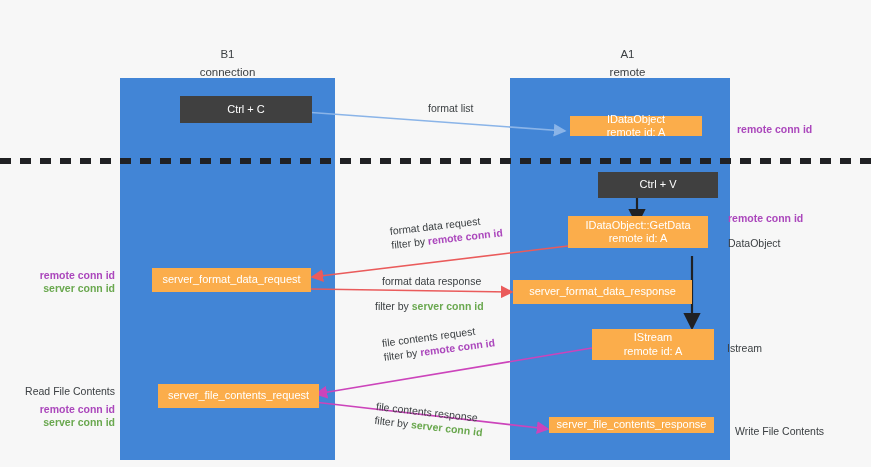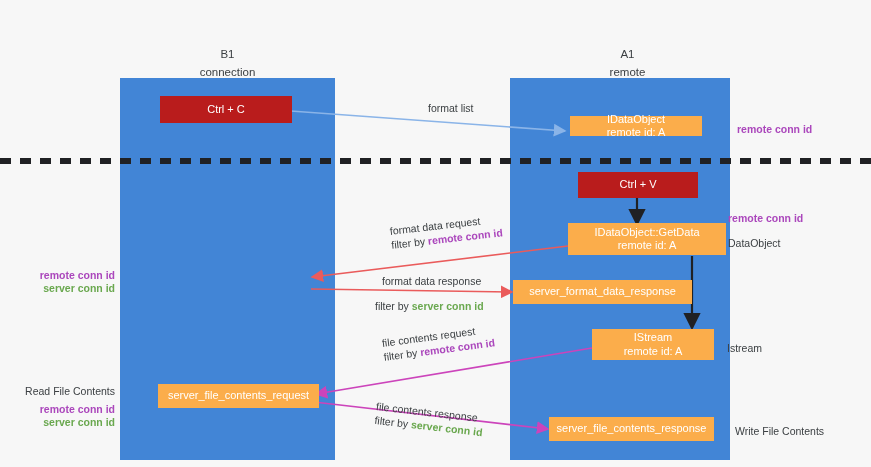--- a/index.html
+++ b/index.html
@@ -51,21 +51,21 @@
     display: flex;
     flex-direction: column;
     align-items: center;
     justify-content: center;
     text-align: center;
     color: #ffffff;
     font-size: 11px;
     line-height: 13.5px;
     white-space: pre-line;
   }
-  .box.green  { background: #b91c1c; }
+  .box.green  { background: #404040; margin-left: 20px; }
   .box.orange { background: #fbad4b; }
 
   
   .lbl {
     position: absolute;
     font-size: 10.5px;
     line-height: 14px;
     color: #3c4043;
     white-space: pre;
   }
@@ -135,32 +135,33 @@
     <line class="dashline" x1="0" y1="161" x2="871" y2="161"></line>
   </svg>
 
   <div class="box green" style="left:160px; top:96px;  width:132px; height:27px;">Ctrl + C</div>
 
   <div class="box orange" style="left:570px; top:116px; width:132px; height:20px;">IDataObject
 remote id: A</div>
 
   <div class="box green" style="left:578px; top:172px; width:120px; height:26px;">Ctrl + V</div>
 
-  <div class="box orange" style="left:568px; top:223px; width:158px; height:32px;">IDataObject::GetData
+  <div class="box orange" style="left:568px; top:216px; width:140px; height:32px;">IDataObject::GetData
 remote id: A</div>
 
+  <div class="box orange" style="left:152px; top:268px; width:159px; height:24px;">server_format_data_request</div>
 
   <div class="box orange" style="left:513px; top:280px; width:179px; height:24px;">server_format_data_response</div>
 
   <div class="box orange" style="left:592px; top:329px; width:122px; height:31px;">IStream
 remote id: A</div>
 
   <div class="box orange" style="left:150px; top:384px; width:161px; height:24px;margin-left:8px;">server_file_contents_request</div>
 
-  <div class="box orange" style="left:549px; top:417px; width:165px; height:24px;">server_file_contents_response</div>
+  <div class="box orange" style="left:549px; top:417px; width:165px; height:16px;">server_file_contents_response</div>
 
   <div class="lbl" style="left:399px; top:101px;margin-left:29px;">format list</div>
 
   <div class="slant" style="left:389px; top:224px; transform: rotate(-6.5deg);">
     <div class="lbl" style="position:relative; left:0; top:0;">format data request</div>
     <div class="inline-lbl" style="position:relative; left:0; top:0;"><span class="p">filter by </span><span class="c-purple">remote conn id</span></div>
   </div>
 
   <div class="lbl" style="left:382px; top:274px;">format data response</div>
   <div class="inline-lbl" style="left:375px; top:299px;"><span class="p">filter by </span><span class="c-green">server conn id</span></div>

